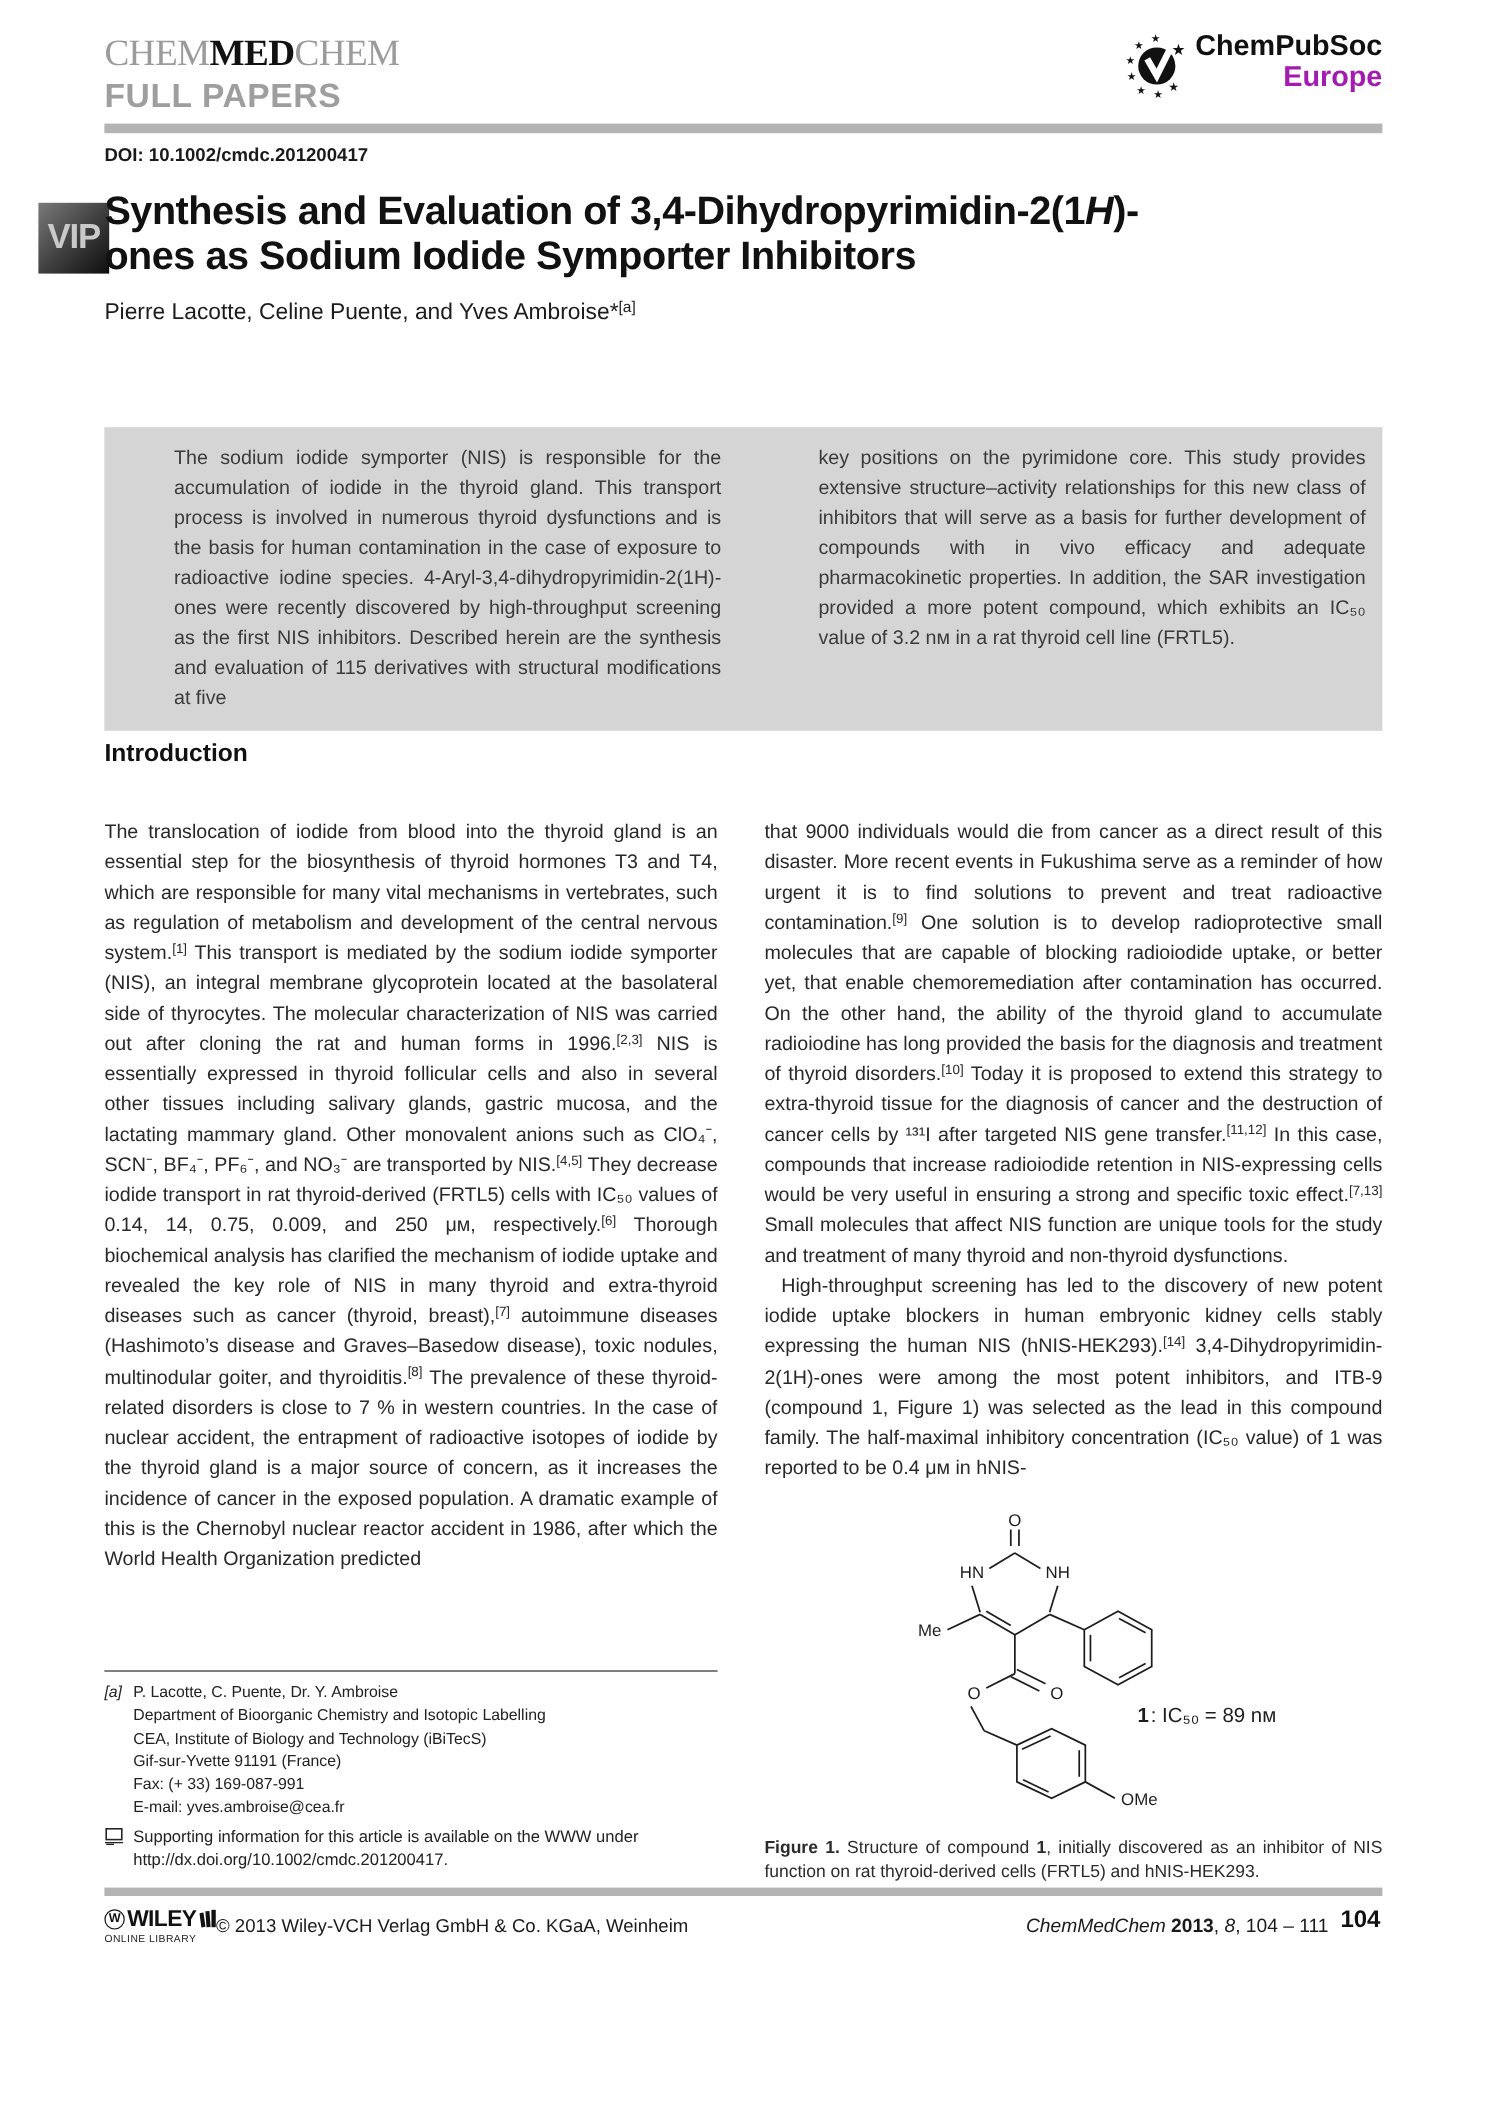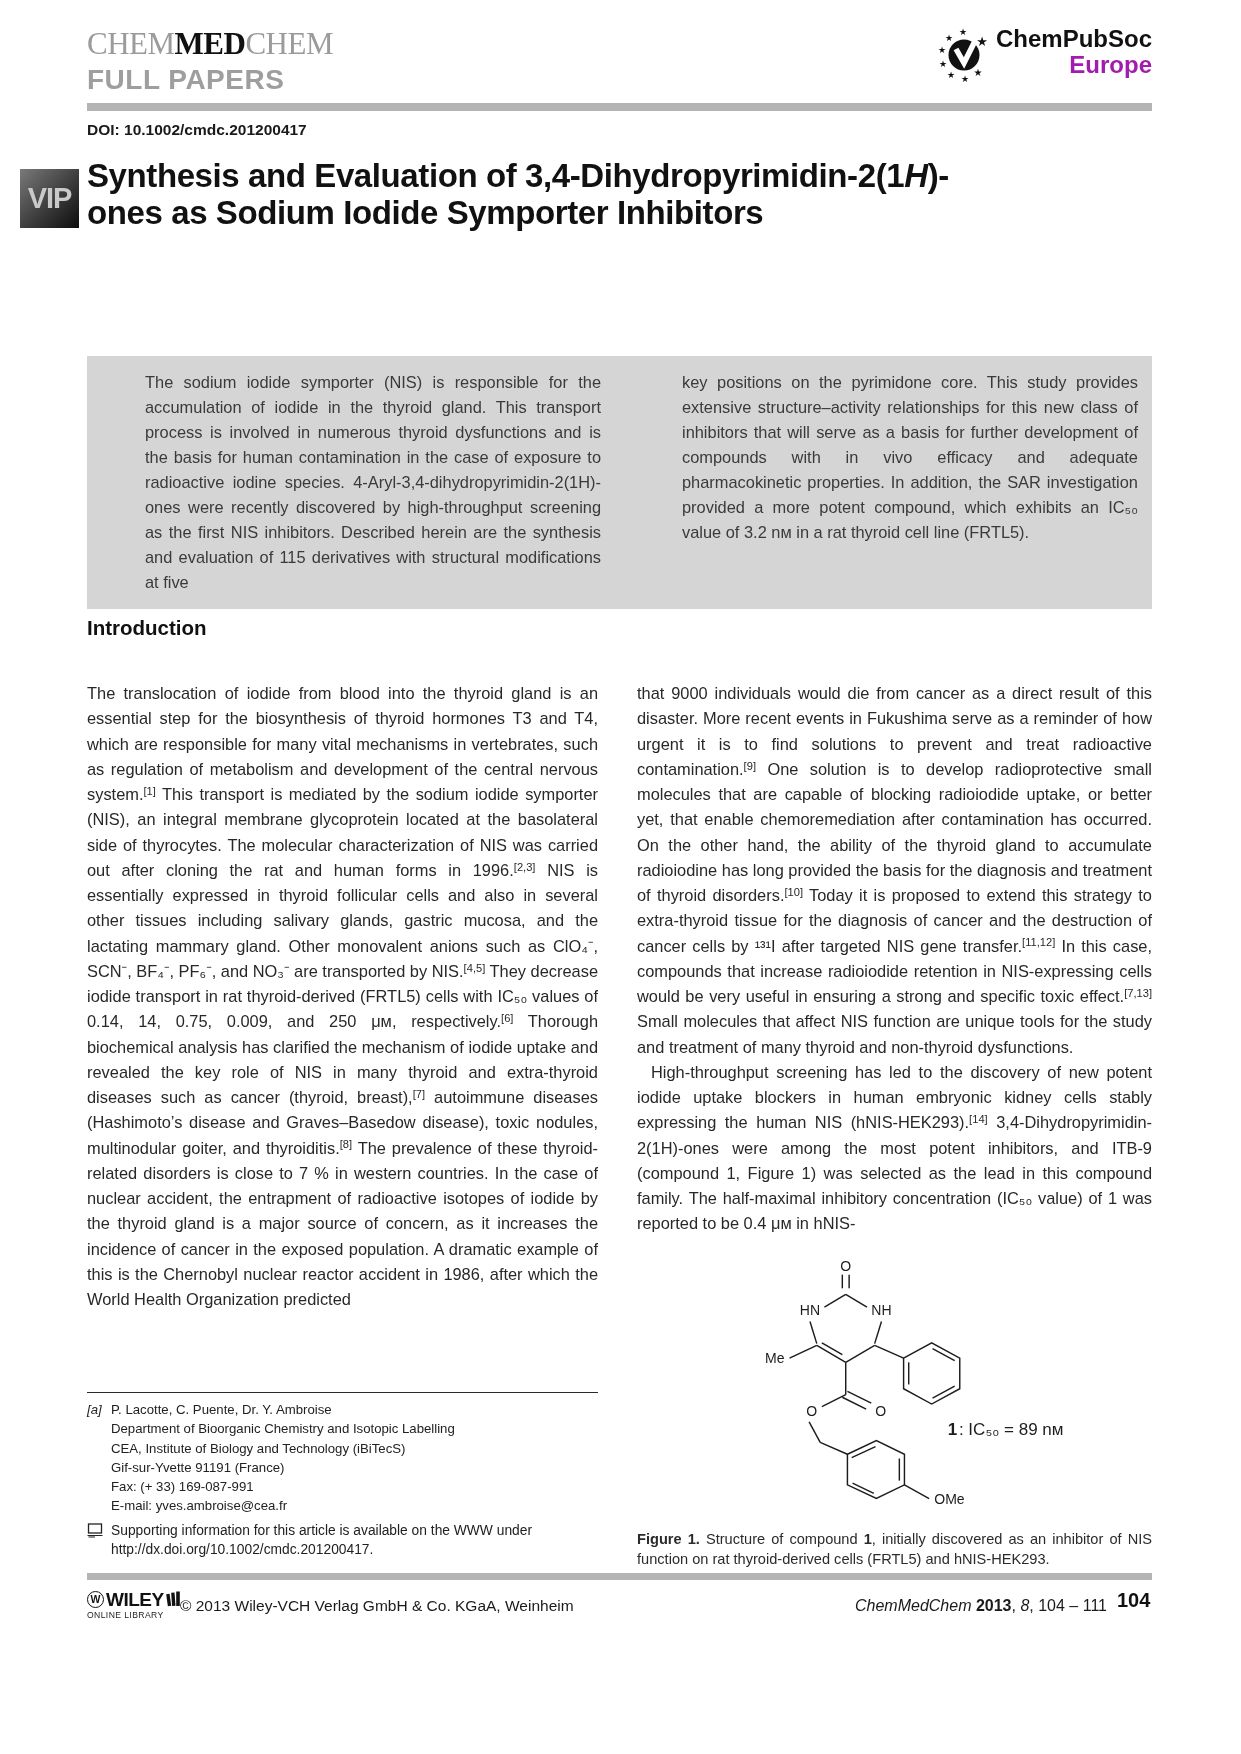--- a/index.html
+++ b/index.html
@@ -91,27 +91,30 @@
     <div class="soc-text">
       <div class="soc-name">ChemPubSoc</div>
       <div class="soc-region">Europe</div>
     </div>
   </div>
 
   <div class="abs rule" style="left:87px; top:103px; width:1065px; height:8px;"></div>
 
   <div class="abs doi" style="left:87px; top:121px;">DOI: 10.1002/cmdc.201200417</div>
 
-  <div class="abs vip" style="left:20px; top:169px;">VIP</div>
+  <div class="abs vip" style="left:32px; top:169px;">VIP</div>
 
   <h1 class="title abs" style="left:87px; top:157px; width:1000px;">
     <span style="display:block;"><span>Synthesis and Evaluation of 3,4-Dihydropyrimidin-2(1</span><i>H</i><span>)-</span></span>
     <span style="display:block;">ones as Sodium Iodide Symporter Inhibitors</span>
   </h1>
 
+  <div class="abs authors" style="left:87px; top:250px;">
+    <span>Pierre Lacotte, Celine Puente, and Yves Ambroise*</span><sup>[a]</sup>
+  </div>
 
   <div class="abs abstract" style="left:87px; top:356px;">
     <p>The sodium iodide symporter (NIS) is responsible for the accumulation of iodide in the thyroid gland. This transport process is involved in numerous thyroid dysfunctions and is the basis for human contamination in the case of exposure to radioactive iodine species. 4-Aryl-3,4-dihydropyrimidin-2(1H)-ones were recently discovered by high-throughput screening as the first NIS inhibitors. Described herein are the synthesis and evaluation of 115 derivatives with structural modifications at five</p>
     <p>key positions on the pyrimidone core. This study provides extensive structure–activity relationships for this new class of inhibitors that will serve as a basis for further development of compounds with in vivo efficacy and adequate pharmacokinetic properties. In addition, the SAR investigation provided a more potent compound, which exhibits an IC₅₀ value of 3.2 nᴍ in a rat thyroid cell line (FRTL5).</p>
   </div>
 
   <h2 class="intro-h abs" style="left:87px; top:616px;">Introduction</h2>
 
   <div class="abs bodycol clip" style="left:87px; top:681px; width:511px; height:710px;">
     <p>The translocation of iodide from blood into the thyroid gland is an essential step for the biosynthesis of thyroid hormones T3 and T4, which are responsible for many vital mechanisms in vertebrates, such as regulation of metabolism and development of the central nervous system.<sup>[1]</sup> This transport is mediated by the sodium iodide symporter (NIS), an integral membrane glycoprotein located at the basolateral side of thyrocytes. The molecular characterization of NIS was carried out after cloning the rat and human forms in 1996.<sup>[2,3]</sup> NIS is essentially expressed in thyroid follicular cells and also in several other tissues including salivary glands, gastric mucosa, and the lactating mammary gland. Other monovalent anions such as ClO₄⁻, SCN⁻, BF₄⁻, PF₆⁻, and NO₃⁻ are transported by NIS.<sup>[4,5]</sup> They decrease iodide transport in rat thyroid-derived (FRTL5) cells with IC₅₀ values of 0.14, 14, 0.75, 0.009, and 250 μᴍ, respectively.<sup>[6]</sup> Thorough biochemical analysis has clarified the mechanism of iodide uptake and revealed the key role of NIS in many thyroid and extra-thyroid diseases such as cancer (thyroid, breast),<sup>[7]</sup> autoimmune diseases (Hashimoto’s disease and Graves–Basedow disease), toxic nodules, multinodular goiter, and thyroiditis.<sup>[8]</sup> The prevalence of these thyroid-related disorders is close to 7 % in western countries. In the case of nuclear accident, the entrapment of radioactive isotopes of iodide by the thyroid gland is a major source of concern, as it increases the incidence of cancer in the exposed population. A dramatic example of this is the Chernobyl nuclear reactor accident in 1986, after which the World Health Organization predicted</p>

